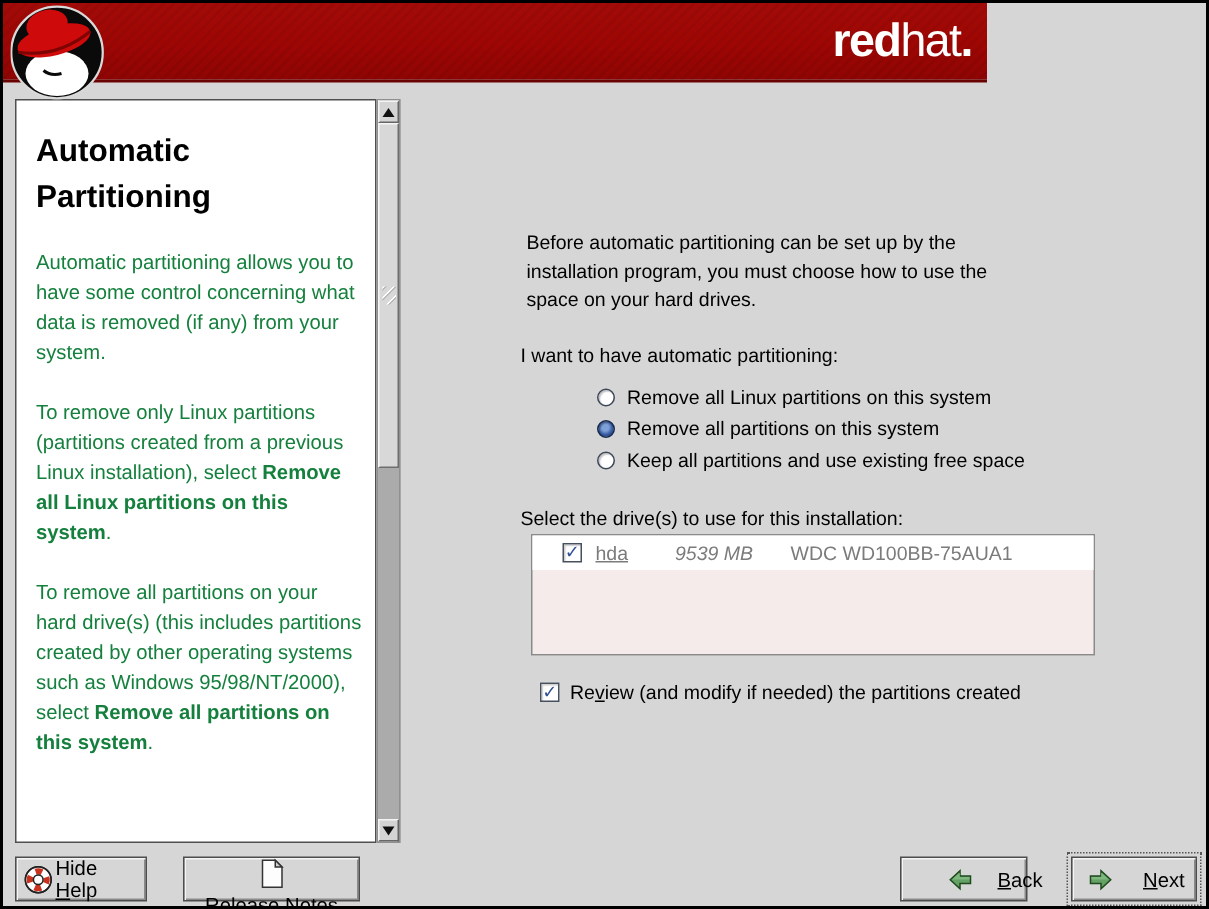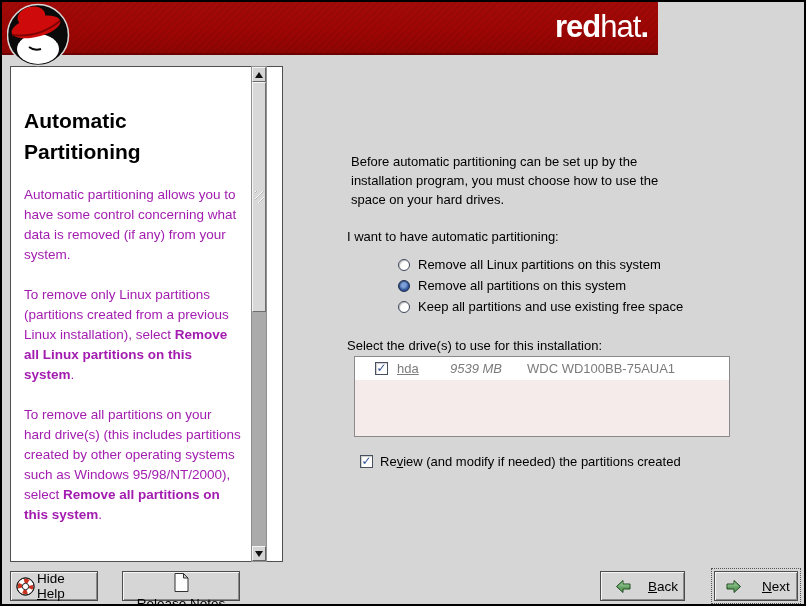--- a/index.html
+++ b/index.html
@@ -20,25 +20,25 @@
   }
   .shadowman{position:absolute;left:5px;top:1px;z-index:5;}
   .brand{
     position:absolute;right:10px;top:6px;z-index:4;color:#fff;
     font-size:31px;letter-spacing:-1px;line-height:38px;
   }
   .brand .b{font-weight:bold;}
   .brand .l{font-weight:normal;}
   
   .help-panel{
-    position:absolute;left:8px;top:64px;width:273px;height:496px;box-sizing:border-box;
-    background:#fff;border:1px solid #4f4f4f;padding:24px 10px 10px 11px;overflow:hidden;
+    position:absolute;left:8px;top:64px;width:241px;height:496px;box-sizing:border-box;
+    background:#fff;border:1px solid #4f4f4f;padding:4px 10px 10px 11px;overflow:hidden;
   }
   .help-title{font-size:21px;font-weight:bold;line-height:31px;width:200px;margin:14px 0 18px 2px;color:#000;}
-  .help-panel p{font-size:13.5px;line-height:20px;margin:0 0 20px 2px;color:#a21caf;width:218px;}
+  .help-panel p{font-size:13.5px;line-height:20px;margin:0 0 20px 2px;color:#15803d;width:218px;}
   .help-panel p b{font-weight:bold;}
   
   .scrollbar{
     position:absolute;left:249px;top:64px;width:16px;height:496px;box-sizing:border-box;
     background:#ababab;border:1px solid #8f8f8f;
   }
   .sb-btn{
     position:absolute;left:0;width:14px;height:15px;background:#d4d4d4;box-sizing:border-box;
     border:1px solid #666;border-top-color:#f4f4f4;border-left-color:#f4f4f4;
     display:flex;align-items:center;justify-content:center;
@@ -93,21 +93,21 @@
   .mn{text-decoration:underline;}
   
   .btn{
     position:absolute;top:569px;height:30px;box-sizing:border-box;background:#d6d6d6;
     border:1px solid #4d4d4d;
     box-shadow:inset 1px 1px 0 #f5f5f5,inset -1px -1px 0 #8a8a8a;
     display:flex;align-items:center;font-size:13.5px;color:#000;cursor:default;
   }
   .btn-hidehelp{left:8px;width:88px;padding:0 4px;gap:1px;}
   .btn-release{left:120px;width:118px;padding:0 5px;gap:3px;flex-direction:column;}
-  .btn-back{left:598px;width:85px;justify-content:flex-start;padding:0 14px;gap:16px;}
+  .btn-back{left:598px;width:85px;justify-content:flex-start;padding:0 31px;gap:16px;}
   .btn-next{left:712px;width:84px;justify-content:flex-start;padding:4px 10px;gap:20px;outline:1px dotted #555;outline-offset:2px;}
   .icon{display:inline-flex;align-items:center;justify-content:center;flex:0 0 auto;}
 </style>
 </head>
 <body>
 
 <div class="window">
 
   <div class="banner">
     <div class="texture"></div>

